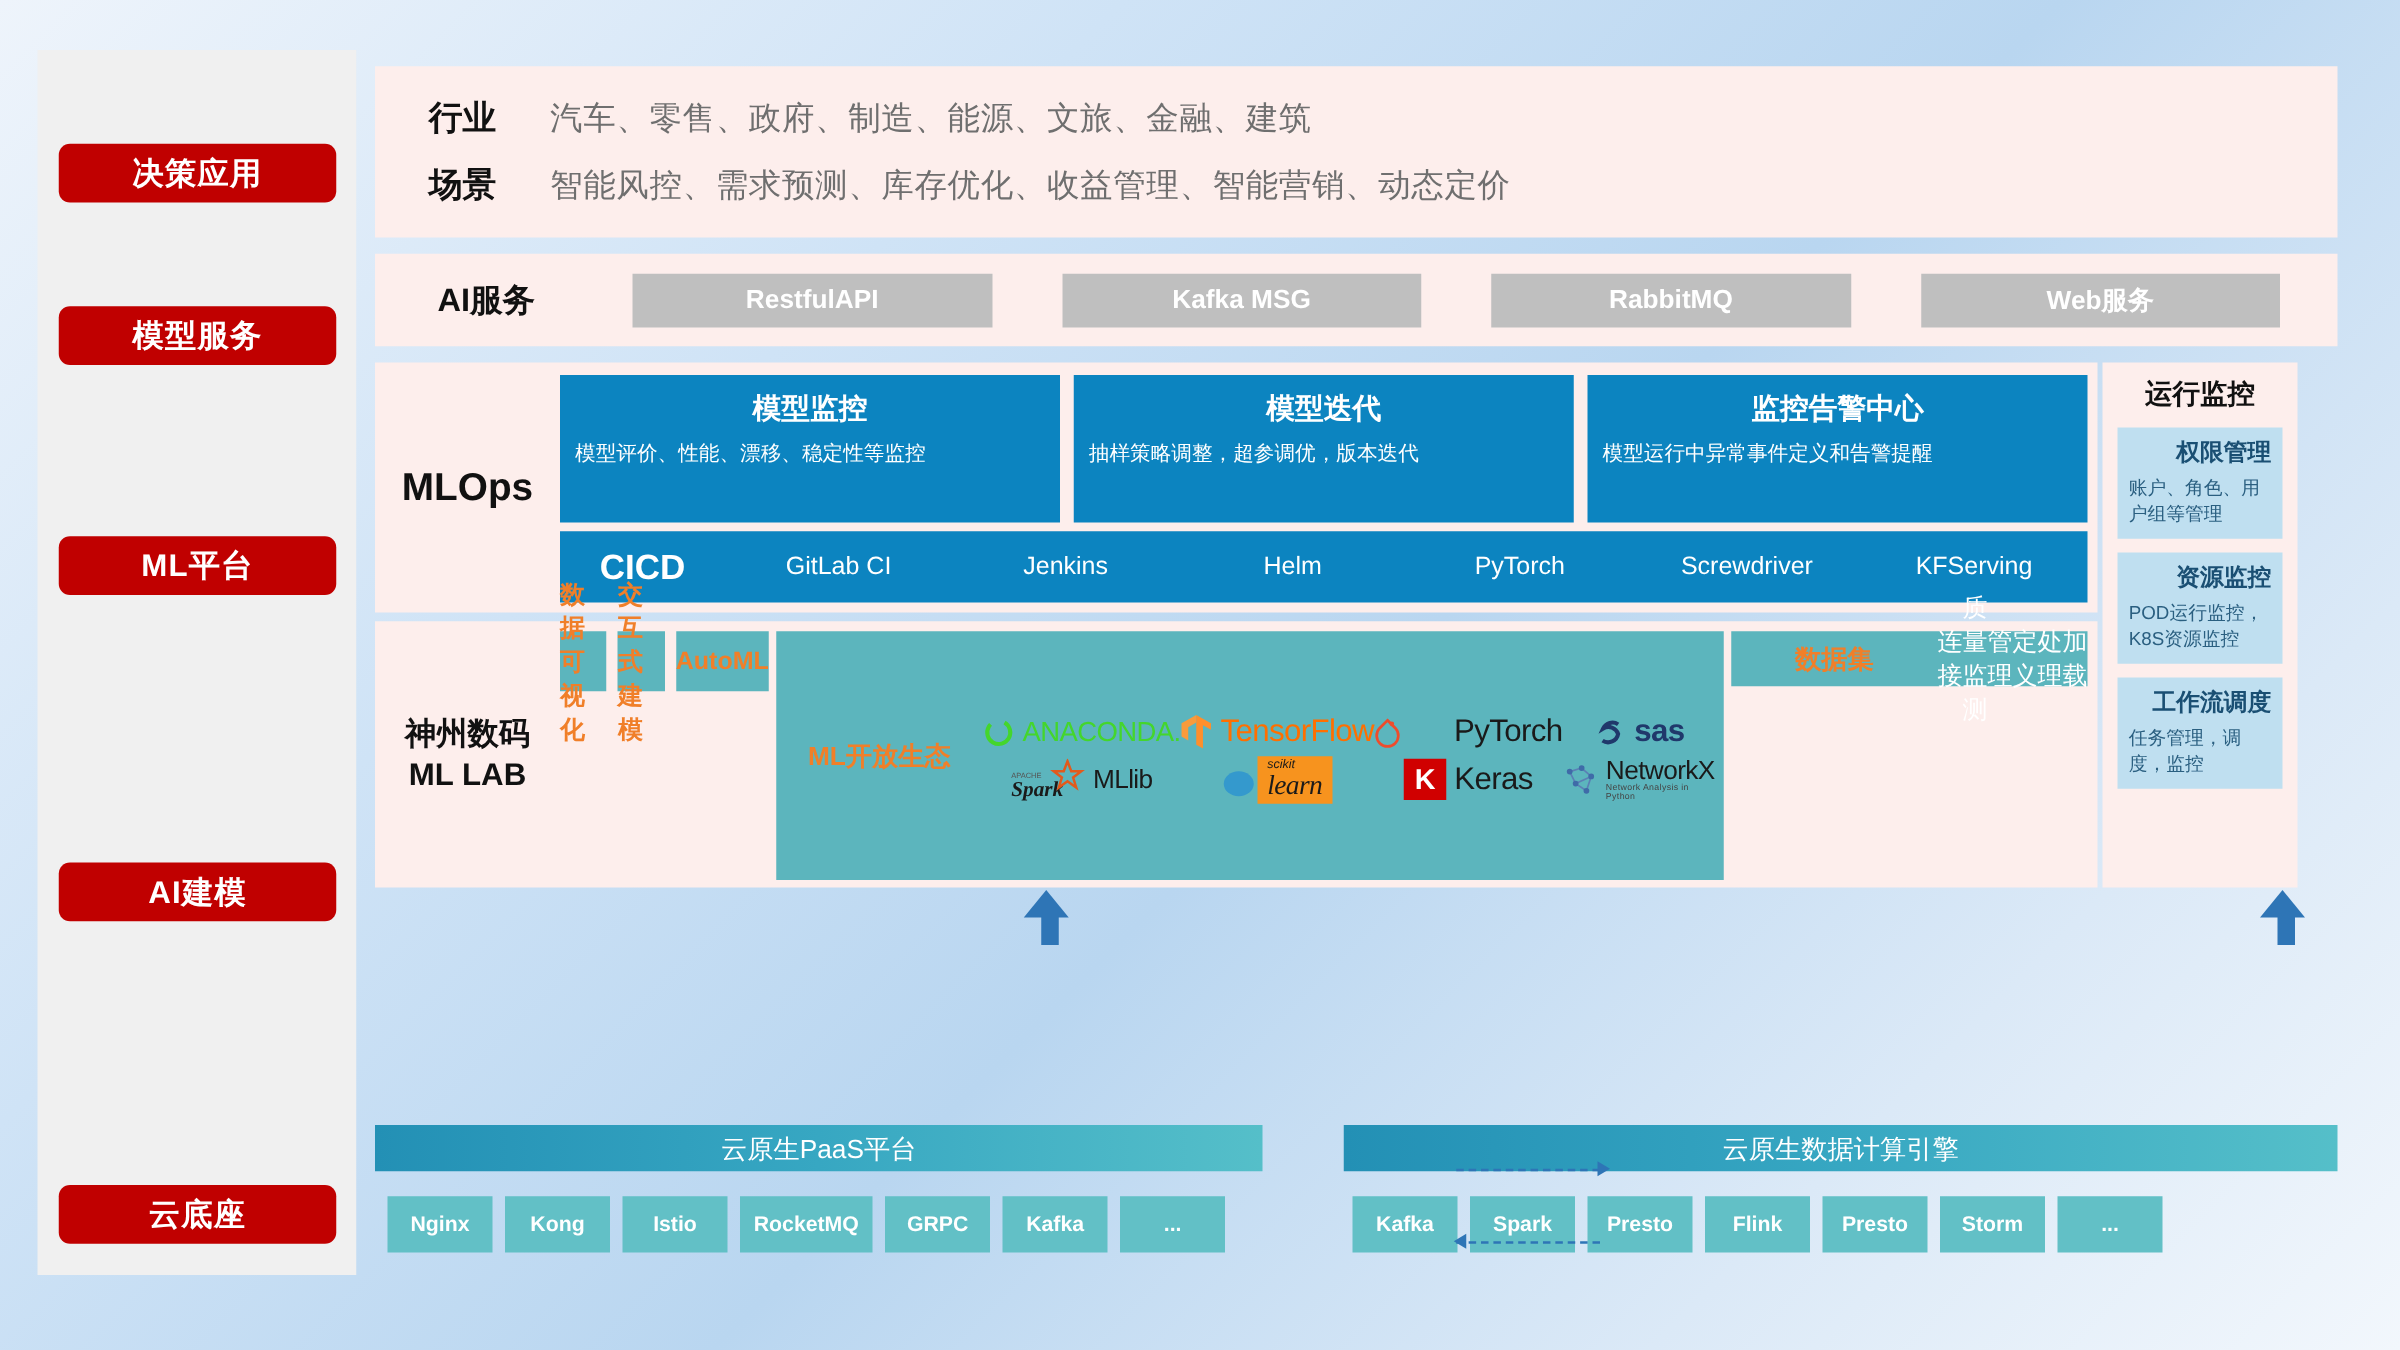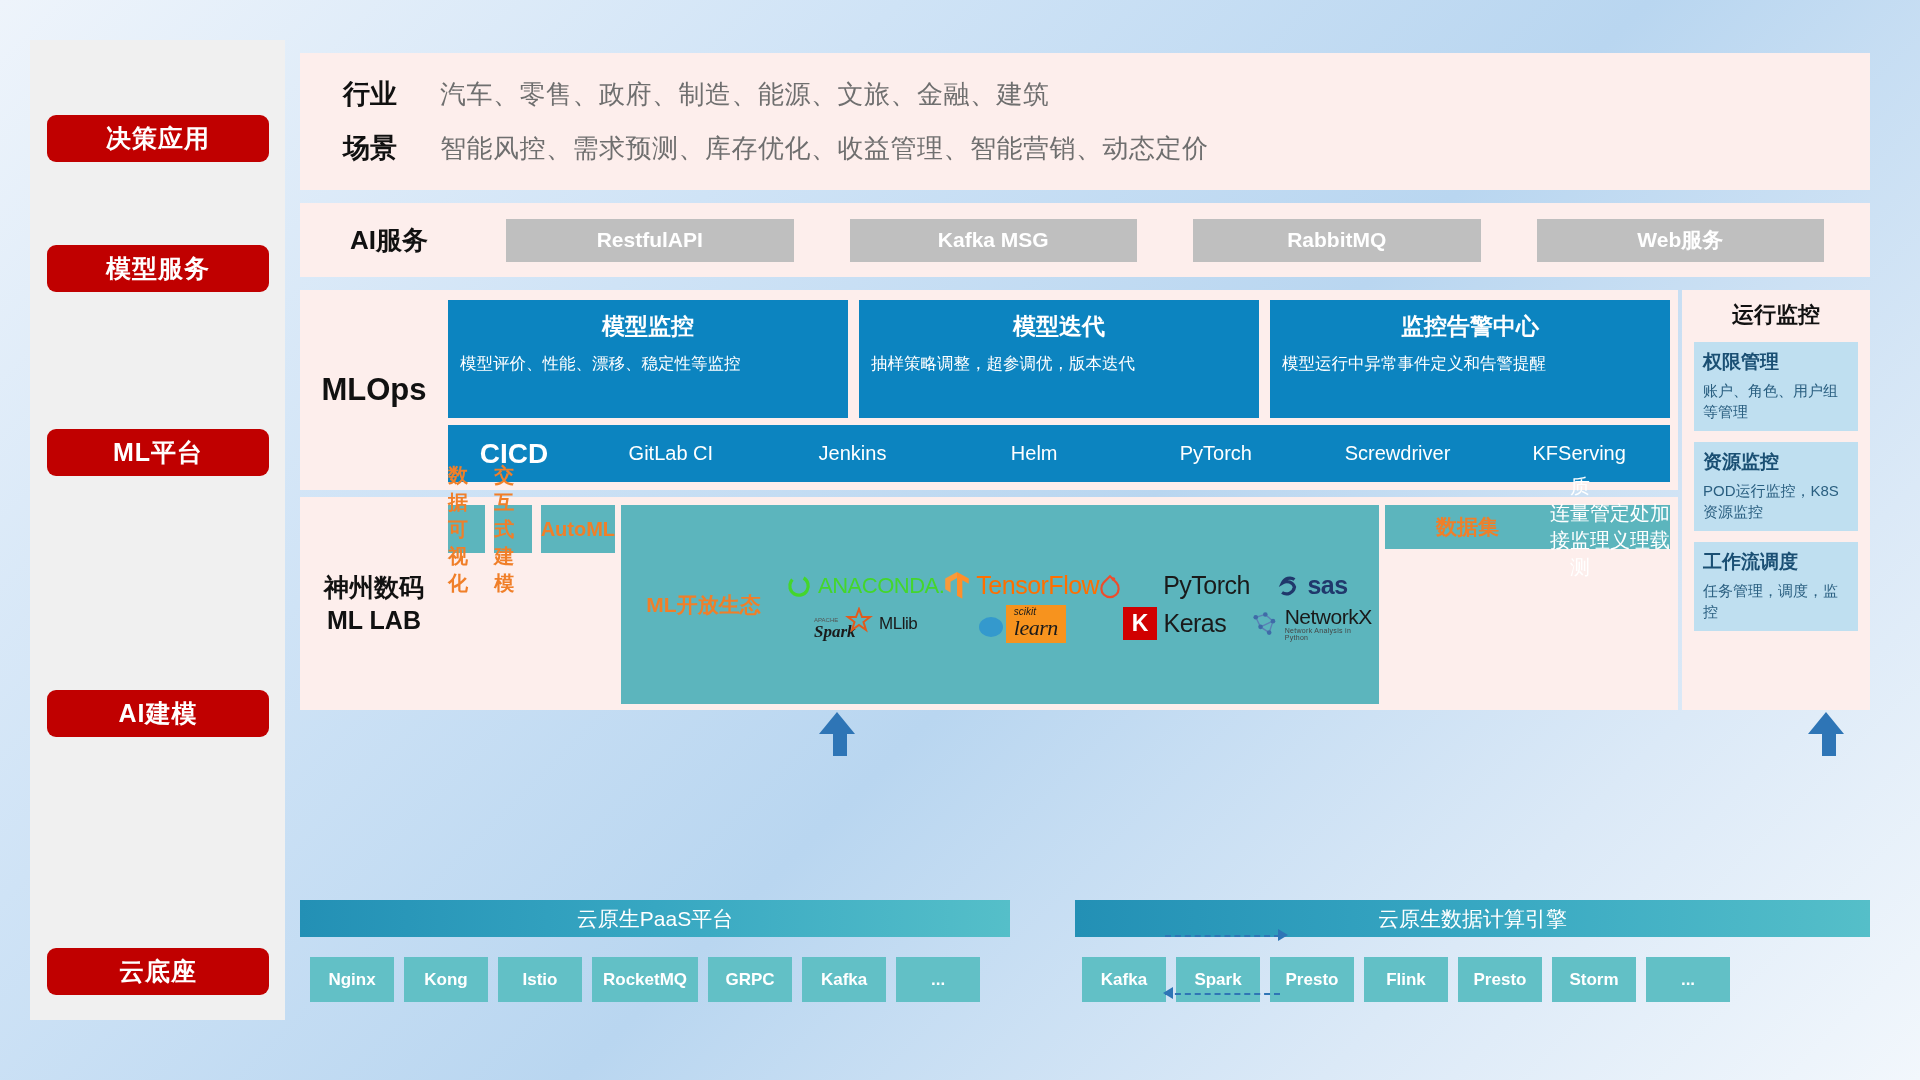--- a/index.html
+++ b/index.html
@@ -123,32 +123,32 @@
   #lab-data { height: 44px; background: #5cb5bd; display: flex; align-items: center; }
   #lab-data-label {
     width: 165px; flex: none; text-align: center;
     color: #f07f29; font-size: 21px; font-weight: bold;
   }
   .lab-data-item { flex: 1; text-align: center; color: #fff; font-size: 20px; }
 
   
   #monitor-col {
     position: absolute; left: 1382px; top: 290px;
-    width: 188px; height: 420px; background: #fdeeec;
+    width: 156px; height: 420px; background: #fdeeec;
     padding: 10px 12px 10px 12px;
   }
   #monitor-title {
     text-align: center; font-size: 22px; font-weight: bold;
     color: #111; margin-bottom: 12px;
   }
   .monitor-card {
     background: #bfdff0; margin-bottom: 11px; padding: 7px 9px 9px 9px;
   }
   .monitor-card-title {
-    text-align: left; font-size: 19px; font-weight: bold;
+    text-align: right; font-size: 19px; font-weight: bold;
     color: #1a4f73; margin-bottom: 5px; font-family: Liberation Serif, serif;
   }
   .monitor-card-desc { font-size: 15px; color: #2a5f80; line-height: 1.4; }
 
   
   #bottom { position: absolute; left: 0; top: 880px; width: 1600px; height: 200px; }
   .cloud-header {
     position: absolute; height: 37px; color: #fff;
     font-size: 21px; display: flex; align-items: center; justify-content: center;
     background: linear-gradient(90deg, #2390b5 0%, #37a7c2 50%, #55bfc9 100%);
@@ -316,21 +316,21 @@
             </svg>
             <span class="logo-txt" style="color:#20386b;font-weight:bold;">sas</span>
           </div>
 
           <div class="logo">
             <svg width="60" height="34" viewBox="0 0 58 34" aria-hidden="true">
               <text x="0" y="15" font-family="Liberation Sans, sans-serif" font-size="6" fill="#555">APACHE</text>
               <text x="0" y="30" font-family="Liberation Serif, serif" font-size="17" font-weight="bold" font-style="italic" fill="#1a1a1a">Spark</text>
               <polygon points="45,2 48,10 56,10 49.5,15 52,23 45,18 38,23 40.5,15 34,10 42,10" fill="none" stroke="#e25a1c" stroke-width="2"></polygon>
             </svg>
-            <span class="logo-txt" style="color:#1a1a1a;font-size:17px;">MLlib</span>
+            <span class="logo-txt" style="color:#1a1a1a;font-size:21px;">MLlib</span>
           </div>
 
           <div class="logo">
             <svg width="34" height="30" viewBox="0 0 34 30" aria-hidden="true">
               <ellipse cx="13" cy="18" rx="12" ry="10" fill="#3499cd"></ellipse>
             </svg>
             <span style="background:#f7931e;padding:2px 8px 4px 8px;display:inline-block;line-height:1;margin-left:-12px;">
               <span style="display:block;font-size:10px;color:#1a1a1a;font-style:italic;">scikit</span>
               <span class="logo-txt" style="color:#1a1a1a;font-style:italic;font-family:'Liberation Serif',serif;font-size:22px;">learn</span>
             </span>

